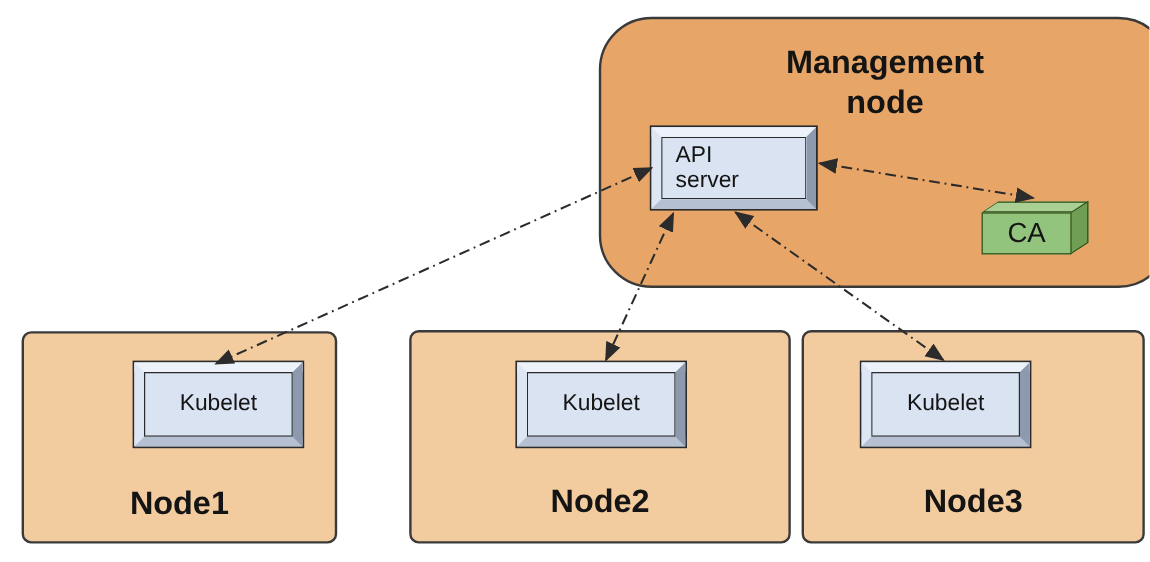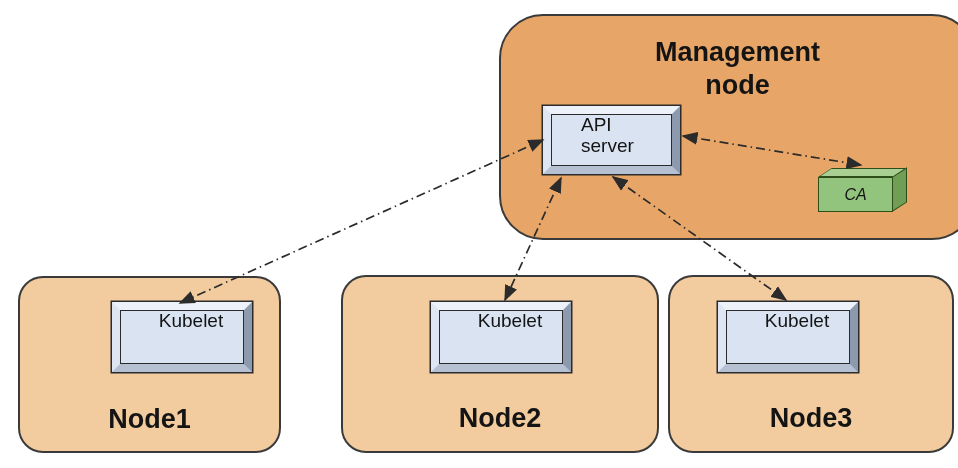--- a/index.html
+++ b/index.html
@@ -18,21 +18,21 @@
     box-sizing:border-box;
     border:2.5px solid var(--border);
   }
   .mgmt {
     left:499px; top:14px; width:477px; height:226px;
     background:var(--management_fill);
     border-radius:44px;
   }
   .worker {
     background:var(--node_fill);
-    border-radius:25px;
+    border-radius:8px;
     padding-left:32px;
   }
   .worker.n1 { left:18px;  top:276px; width:263px; height:177px; }
   .worker.n2 { left:341px; top:275px; width:318px; height:178px; }
   .worker.n3 { left:668px; top:275px; width:286px; height:178px; }
 
   .mgmt-label {
     position:absolute; left:0; top:20px; width:100%;
     text-align:center;
     font-size:27px; font-weight:700; line-height:33px;
@@ -47,21 +47,21 @@
   }
 
   
   .panel {
     position:absolute;
     box-sizing:border-box;
     background:var(--panel_face);
     border:8px solid;
     border-color:var(--panel_bevel_top) var(--panel_bevel_right) var(--panel_bevel_bottom) var(--panel_bevel_left);
     box-shadow: 0 0 0 1.5px var(--panel_border), inset 0 0 0 1px var(--panel_border);
-    display:flex; justify-content:center;padding-left:18px;
+    display:flex; align-items:center; justify-content:center;
   }
   .panel.api { left:543px; top:106px; width:137px; height:68px; justify-content:flex-start; }
   .panel.api .panel-text { padding-left:12px; white-space:pre-line; line-height:21px; }
   .panel.k1 { left:112px; top:302px; width:140px; height:70px; }
   .panel.k2 { left:431px; top:302px; width:140px; height:70px; }
   .panel.k3 { left:718px; top:302px; width:140px; height:70px; }
   .panel-text { font-size:19px; color:var(--text); }
 
   
   .ca-wrap { position:absolute; left:818px; top:167px; width:90px; height:45px; }
@@ -79,21 +79,21 @@
     border:1.5px solid var(--ca_border);
     transform:skewY(-33deg); transform-origin:top left;
   }
   .ca-front {
     position:absolute; left:0; top:10px; width:75px; height:35px;
     box-sizing:border-box;
     background:var(--ca_front);
     border:1.5px solid var(--ca_border);
     display:flex; align-items:center; justify-content:center;
   }
-  .ca-front .panel-text { font-size:16px;font-style:italic; }
+  .ca-front .panel-text { font-size:23px; }
 
   
   .arrows {
     position:absolute; left:0; top:0; width:958px; height:468px;
     pointer-events:none;
     color:var(--arrow);
   }
   .arrows line {
     stroke:var(--arrow);
     stroke-width:1.7;

